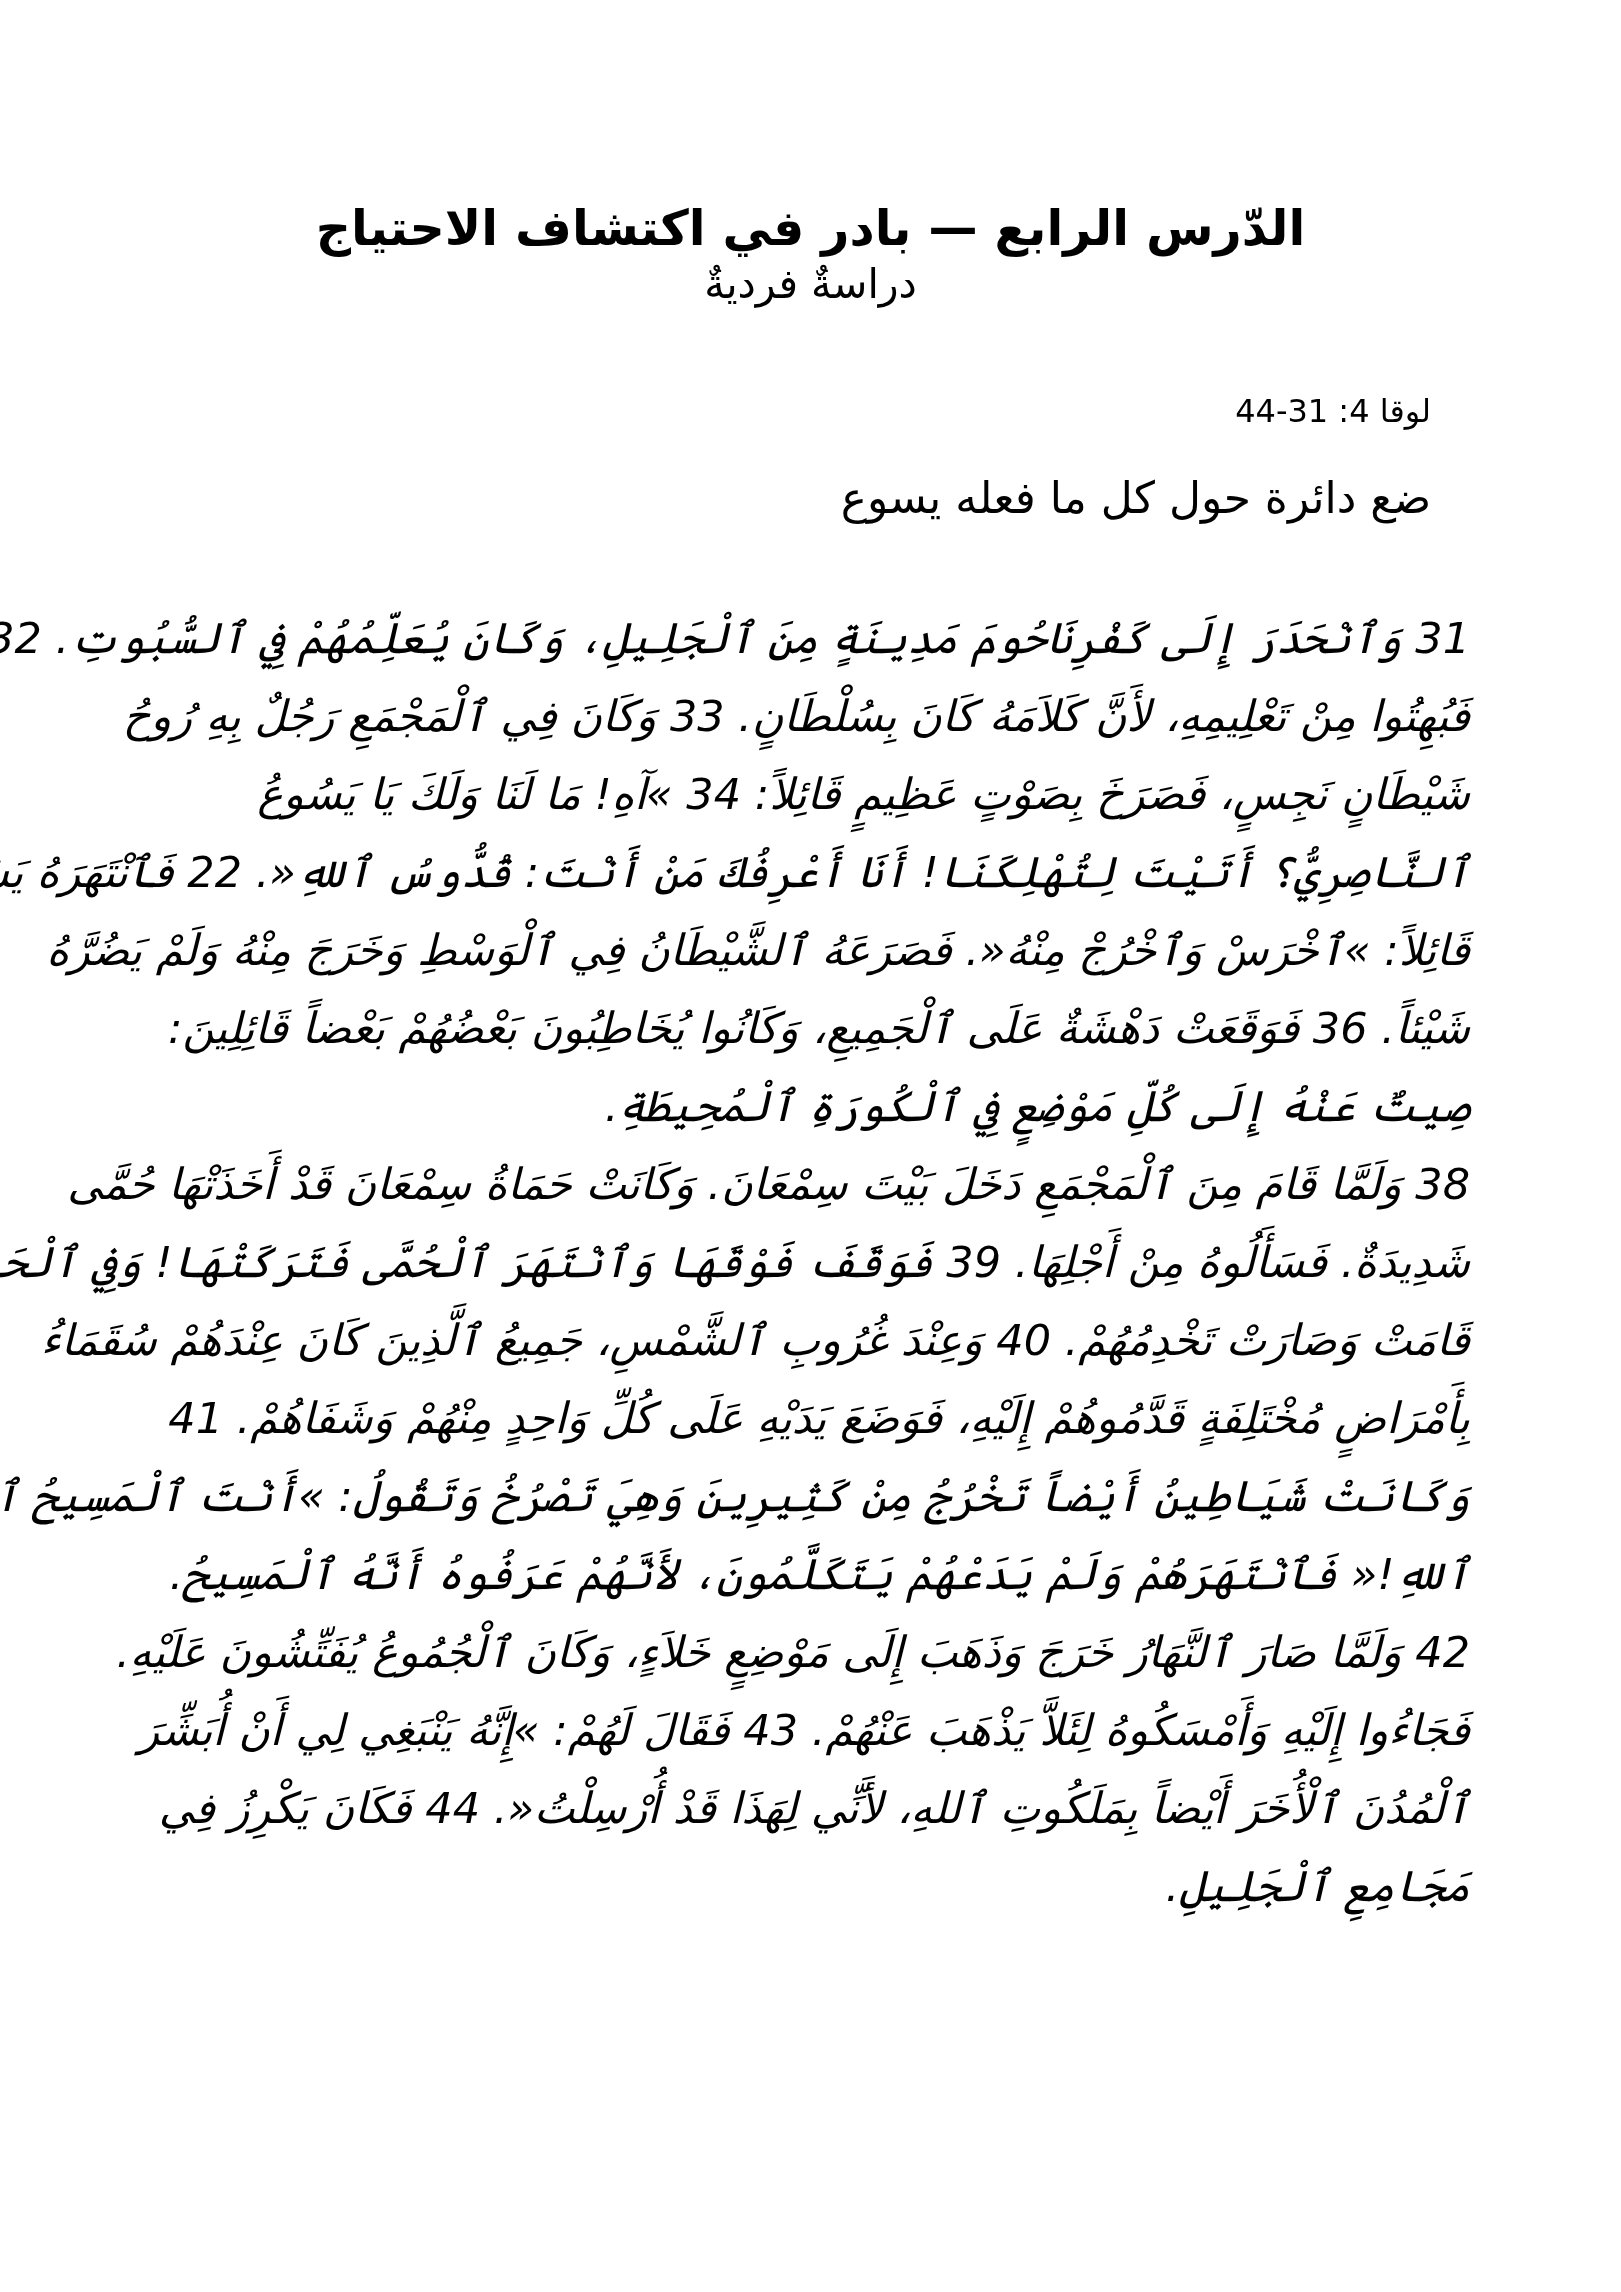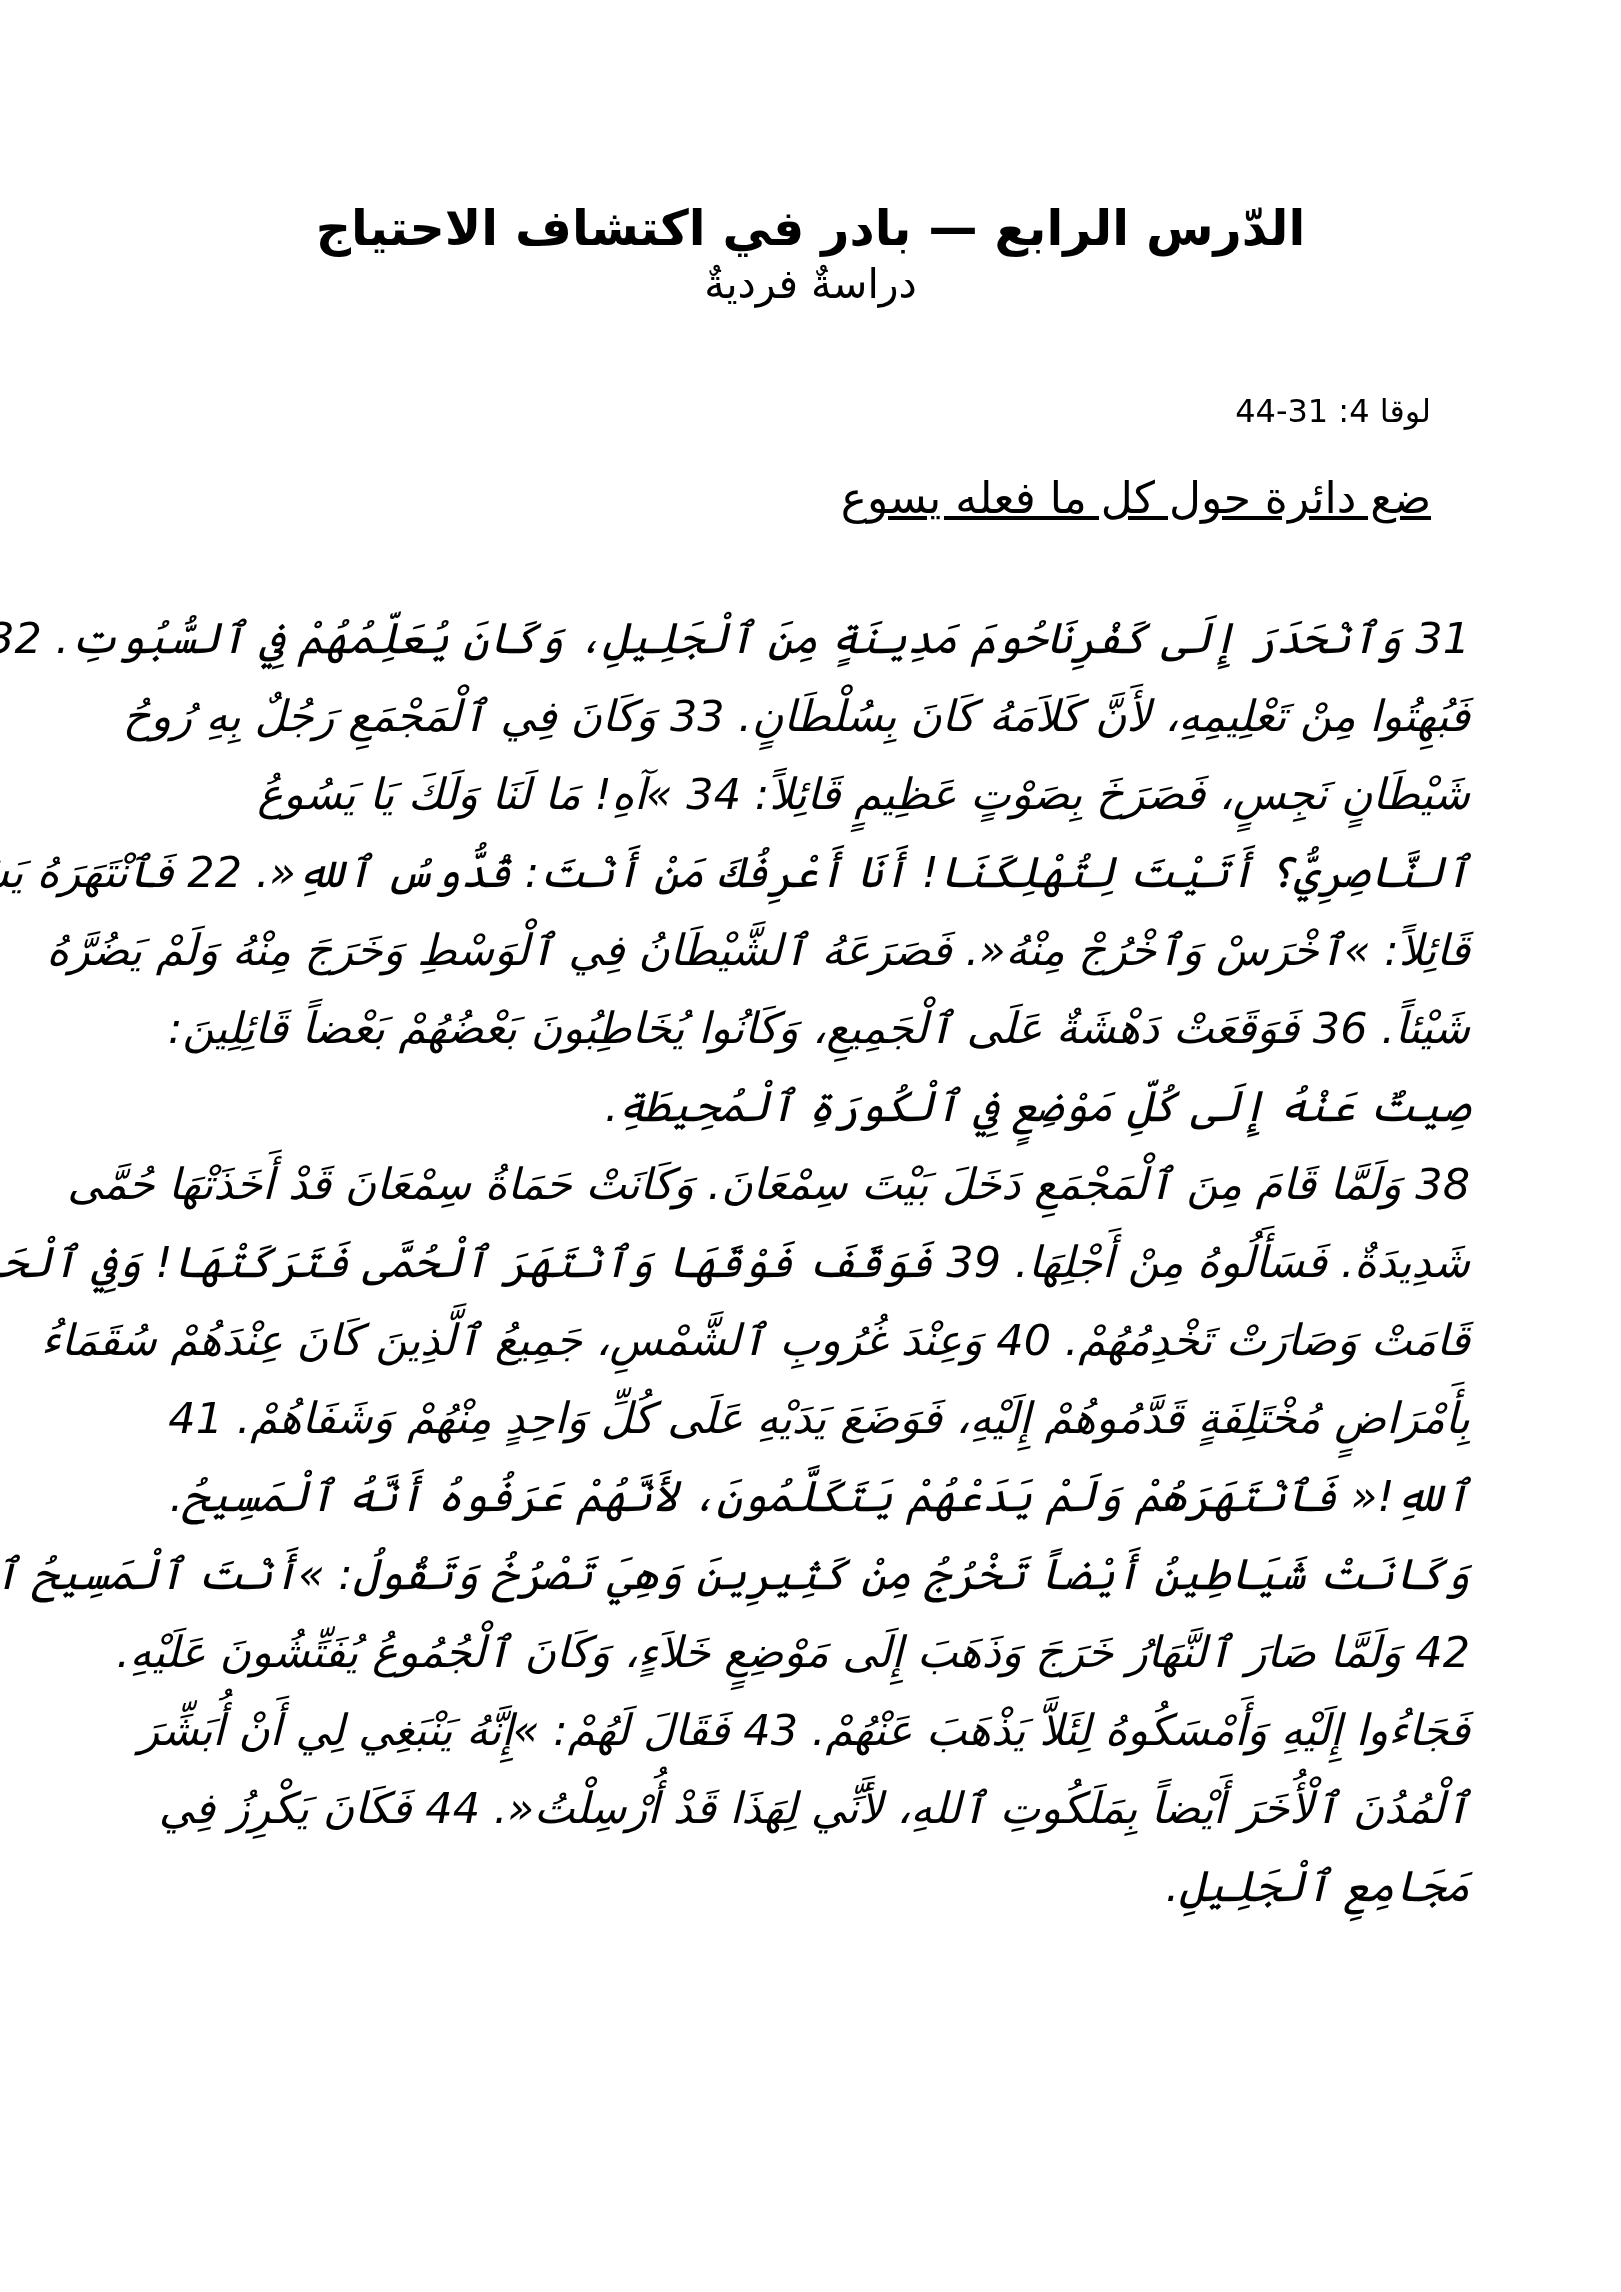--- a/index.html
+++ b/index.html
@@ -41,21 +41,20 @@
     padding-right: 39px;
     white-space: nowrap;
   }
   .instruction {
     margin-top: 31px;
     font-size: 44px;
     line-height: 55px;
     text-align: right;
     padding-right: 39px;
     white-space: nowrap;
-    text-decoration: underline;
   }
   .passage {
     margin-top: 74px;
     font-size: 43px;
     line-height: 78px;
     font-style: italic;
   }
   .psg-line {
     text-align: right;
     white-space: nowrap;
@@ -79,22 +78,22 @@
     <div class="psg-line">فَبُهِتُوا مِنْ تَعْلِيمِهِ، لأَنَّ كَلاَمَهُ كَانَ بِسُلْطَانٍ. 33 وَكَانَ فِي ٱلْمَجْمَعِ رَجُلٌ بِهِ رُوحُ</div>
     <div class="psg-line">شَيْطَانٍ نَجِسٍ، فَصَرَخَ بِصَوْتٍ عَظِيمٍ قَائِلاً: 34 »آهِ! مَا لَنَا وَلَكَ يَا يَسُوعُ</div>
     <div class="psg-line">ٱلنَّاصِرِيُّ؟ أَتَيْتَ لِتُهْلِكَنَا! أَنَا أَعْرِفُكَ مَنْ أَنْتَ: قُدُّوسُ ٱللهِ«. 22 فَٱنْتَهَرَهُ يَسُوعُ</div>
     <div class="psg-line">قَائِلاً: »ٱخْرَسْ وَٱخْرُجْ مِنْهُ«. فَصَرَعَهُ ٱلشَّيْطَانُ فِي ٱلْوَسْطِ وَخَرَجَ مِنْهُ وَلَمْ يَضُرَّهُ</div>
     <div class="psg-line">شَيْئاً. 36 فَوَقَعَتْ دَهْشَةٌ عَلَى ٱلْجَمِيعِ، وَكَانُوا يُخَاطِبُونَ بَعْضُهُمْ بَعْضاً قَائِلِينَ:</div>
     <div class="psg-line">صِيتٌ عَنْهُ إِلَى كُلِّ مَوْضِعٍ فِي ٱلْكُورَةِ ٱلْمُحِيطَةِ.</div>
     <div class="psg-line">38 وَلَمَّا قَامَ مِنَ ٱلْمَجْمَعِ دَخَلَ بَيْتَ سِمْعَانَ. وَكَانَتْ حَمَاةُ سِمْعَانَ قَدْ أَخَذَتْهَا حُمَّى</div>
     <div class="psg-line">شَدِيدَةٌ. فَسَأَلُوهُ مِنْ أَجْلِهَا. 39 فَوَقَفَ فَوْقَهَا وَٱنْتَهَرَ ٱلْحُمَّى فَتَرَكَتْهَا! وَفِي ٱلْحَالِ</div>
     <div class="psg-line">قَامَتْ وَصَارَتْ تَخْدِمُهُمْ. 40 وَعِنْدَ غُرُوبِ ٱلشَّمْسِ، جَمِيعُ ٱلَّذِينَ كَانَ عِنْدَهُمْ سُقَمَاءُ</div>
     <div class="psg-line">بِأَمْرَاضٍ مُخْتَلِفَةٍ قَدَّمُوهُمْ إِلَيْهِ، فَوَضَعَ يَدَيْهِ عَلَى كُلِّ وَاحِدٍ مِنْهُمْ وَشَفَاهُمْ. 41</div>
+    <div class="psg-line">وَكَانَتْ شَيَاطِينُ أَيْضاً تَخْرُجُ مِنْ كَثِيرِينَ وَهِيَ تَصْرُخُ وَتَقُولُ: »أَنْتَ ٱلْمَسِيحُ ٱبْنُ</div>
     <div class="psg-line">ٱللهِ!« فَٱنْتَهَرَهُمْ وَلَمْ يَدَعْهُمْ يَتَكَلَّمُونَ، لأَنَّهُمْ عَرَفُوهُ أَنَّهُ ٱلْمَسِيحُ.</div>
-    <div class="psg-line">وَكَانَتْ شَيَاطِينُ أَيْضاً تَخْرُجُ مِنْ كَثِيرِينَ وَهِيَ تَصْرُخُ وَتَقُولُ: »أَنْتَ ٱلْمَسِيحُ ٱبْنُ</div>
     <div class="psg-line">42 وَلَمَّا صَارَ ٱلنَّهَارُ خَرَجَ وَذَهَبَ إِلَى مَوْضِعٍ خَلاَءٍ، وَكَانَ ٱلْجُمُوعُ يُفَتِّشُونَ عَلَيْهِ.</div>
     <div class="psg-line">فَجَاءُوا إِلَيْهِ وَأَمْسَكُوهُ لِئَلاَّ يَذْهَبَ عَنْهُمْ. 43 فَقَالَ لَهُمْ: »إِنَّهُ يَنْبَغِي لِي أَنْ أُبَشِّرَ</div>
     <div class="psg-line">ٱلْمُدُنَ ٱلْأُخَرَ أَيْضاً بِمَلَكُوتِ ٱللهِ، لأَنِّي لِهَذَا قَدْ أُرْسِلْتُ«. 44 فَكَانَ يَكْرِزُ فِي</div>
     <div class="psg-line">مَجَامِعِ ٱلْجَلِيلِ.</div>
   </div>
 
 </div>
 
 
 </body></html>

